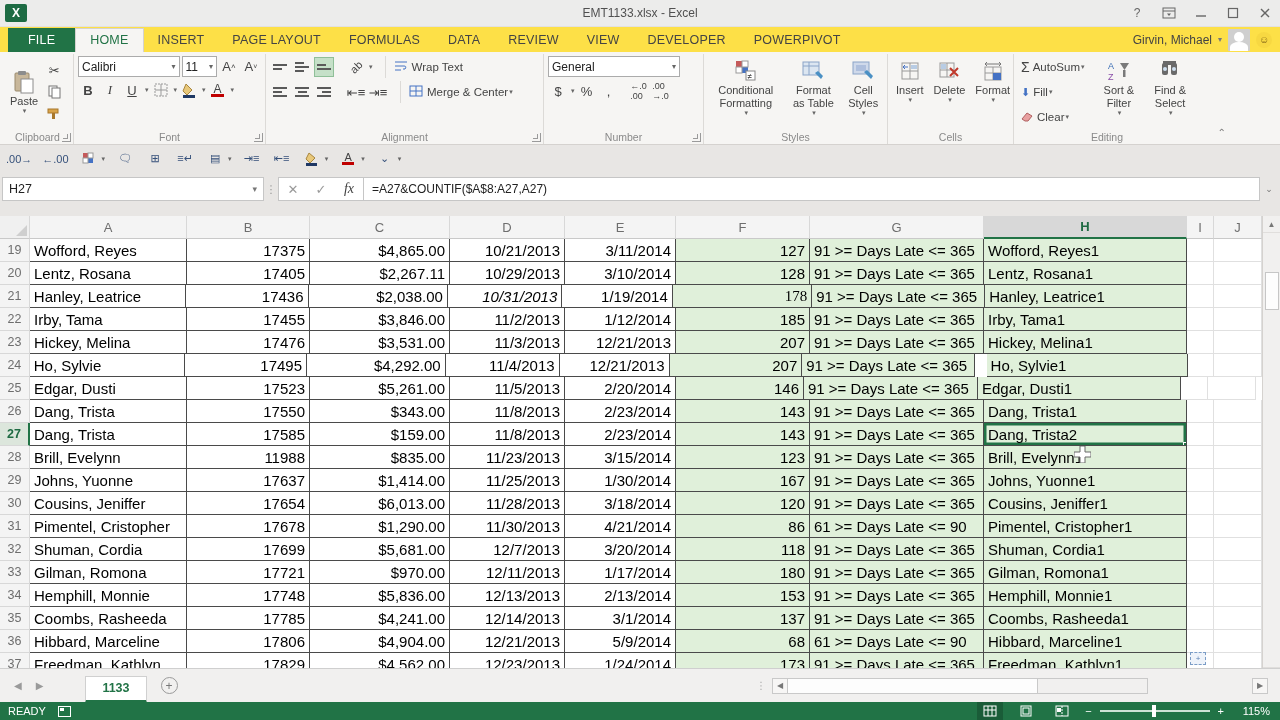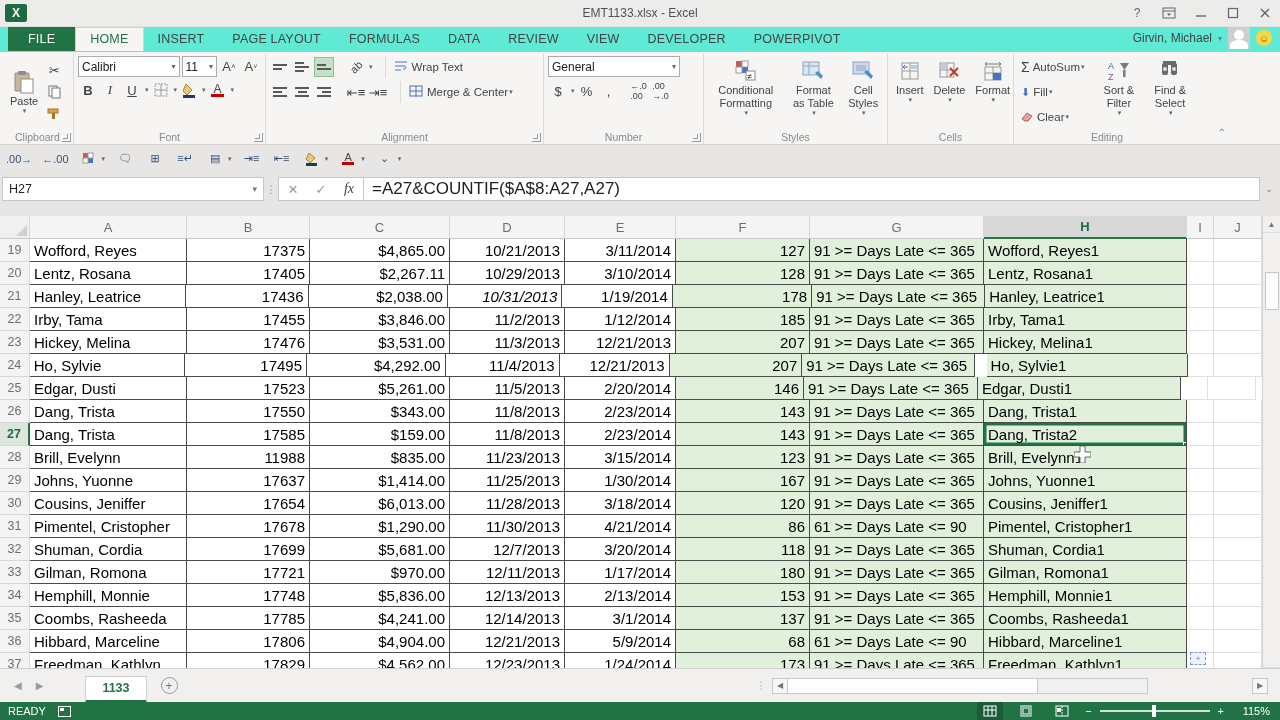--- a/index.html
+++ b/index.html
@@ -8,21 +8,21 @@
   .app { position:relative; width:1280px; height:720px; background:#e8e6e4; }
 
   
   .titlebar { height:27px; background:#ececeb; display:flex; align-items:center; border-bottom:1px solid #e3e1df; }
   .xl-logo { width:22px; height:18px; margin-left:5px; background:#1d6b43; color:#fff; font-weight:bold; font-size:12px; display:flex; align-items:center; justify-content:center; border-radius:2px; }
   .title-text { position:absolute; left:0; right:0; text-align:center; font-size:12px; color:#505050; }
   .title-controls { margin-left:auto; display:flex; align-items:center; gap:2px; z-index:2; }
   .tc-btn { width:30px; height:22px; display:flex; align-items:center; justify-content:center; font-size:12px; color:#666; }
 
   
-  .tabrow { height:25px; background:#5eead4; display:flex; align-items:flex-start; position:relative; }
+  .tabrow { height:25px; background:#fde047; display:flex; align-items:center; position:relative; }
   .rtab { padding:4px 14px 5px 14px; font-size:12.5px; color:#444; letter-spacing:.2px; cursor:default; }
   .rtab.file { background:#217346; color:#fff; padding:5px 20px; margin-left:8px; }
   .rtab.active { background:#f6f5f3; color:#217346; border:1px solid #d5d2cf; border-bottom:none; }
   .account { margin-left:auto; display:flex; align-items:center; gap:6px; padding-right:8px; font-size:12px; color:#444; }
   .avatar { width:22px; height:22px; background:#cfcfcf; border-radius:1px; position:relative; overflow:hidden; }
   .avatar:before { content:""; position:absolute; left:6px; top:3px; width:10px; height:10px; border-radius:50%; background:#fff; }
   .avatar:after { content:""; position:absolute; left:2px; top:13px; width:18px; height:10px; border-radius:50% 50% 0 0; background:#fff; }
   .smiley { width:16px; height:16px; border-radius:50%; background:#f7d842; color:#8a6d1a; font-size:10px; display:flex; align-items:center; justify-content:center; }
 
   
@@ -49,21 +49,21 @@
   .qat .qicon { min-width:20px; height:20px; display:flex; align-items:center; justify-content:center; font-size:11px; color:#35507a; }
 
   
   .fbar { height:38px; background:#e8e6e4; display:flex; align-items:center; padding:4px 2px 8px 2px; }
   .namebox { width:262px; height:24px; background:#fff; border:1px solid #c6c6c6; display:flex; align-items:center; font-size:12.5px; color:#222; padding:0 6px; }
   .namebox .dd { margin-left:auto; color:#777; font-size:9px; }
   .fdots { width:14px; text-align:center; color:#999; font-size:11px; }
   .fbtns { background:#fff; border:1px solid #c6c6c6; height:24px; display:flex; align-items:center; }
   .fbtn { width:28px; text-align:center; color:#9a9a9a; font-size:13px; }
   .fbtn.fx { color:#3f3f3f; font-style:italic; font-family:"Liberation Serif", serif; font-size:14px; }
-  .ftext { flex:1; background:#fff; border:1px solid #c6c6c6; border-left:none; height:24px; display:flex; align-items:center; font-size:17px; color:#222; padding:0 8px; }
+  .ftext { flex:1; background:#fff; border:1px solid #c6c6c6; border-left:none; height:24px; display:flex; align-items:center; font-size:12px; color:#222; padding:0 8px; }
   .fexpand { width:18px; text-align:center; color:#777; font-size:9px; }
 
   
   .gridwrap { position:absolute; top:216px; left:0; width:1262px; height:452px; overflow:hidden; background:#fff; }
   .grow { display:flex; }
   .hcell { background:#f4f4f4; border-right:1px solid #d8d8d8; border-bottom:1px solid #c9c9c9; color:#6e6e6e; font-size:13px; display:flex; align-items:center; justify-content:center; height:23px; }
   .hcell.corner { background:#f0f0f0; position:relative; }
   .hcell.corner:after { content:""; position:absolute; right:2px; bottom:2px; border-left:11px solid transparent; border-bottom:11px solid #cfcfcf; }
   .hcell.selcol { background:#d8d8d8; color:#1f6b43; font-weight:bold; border-bottom:2px solid #217346; }
   .rnum { background:#f4f4f4; border-right:1px solid #d8d8d8; border-bottom:1px solid #d8d8d8; color:#6e6e6e; font-size:12.5px; display:flex; align-items:center; justify-content:center; height:23px; }
@@ -625,21 +625,21 @@
         </div>
         <div class="cell right" style="width: 140px;">
           <span>$2,038.00</span>
         </div>
         <div class="cell right" style="width: 115px; font-style: italic;">
           <span>10/31/2013</span>
         </div>
         <div class="cell right" style="width: 111px;">
           <span>1/19/2014</span>
         </div>
-        <div class="cell right green" style="width: 140px;">
+        <div class="cell right green" style="width: 140px; font-family: Liberation Serif, serif;">
           <span>178</span>
         </div>
         <div class="cell left green" style="width: 174px;">
           <span>91 &gt;= Days Late &lt;= 365</span>
         </div>
         <div class="cell left green" style="width: 203px;">
           <span>Hanley, Leatrice1</span>
         </div>
         <div class="cell left plain" style="width: 27px;">
           <span></span>

